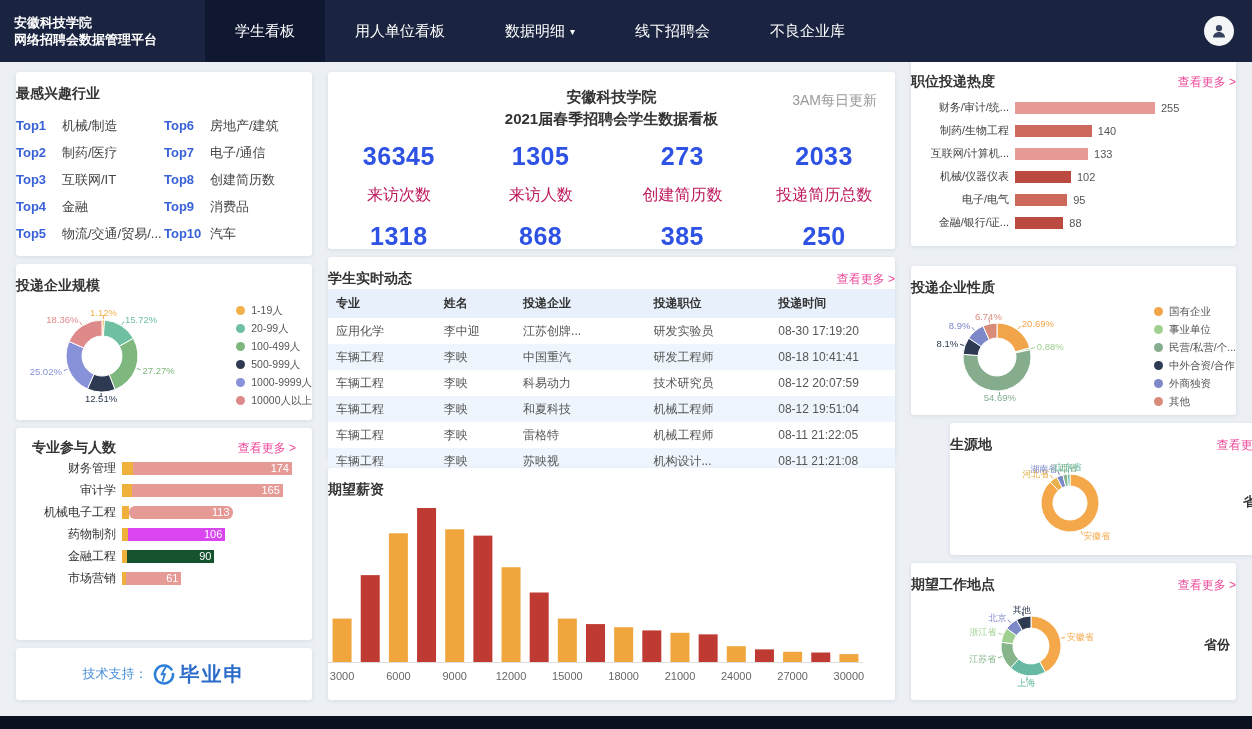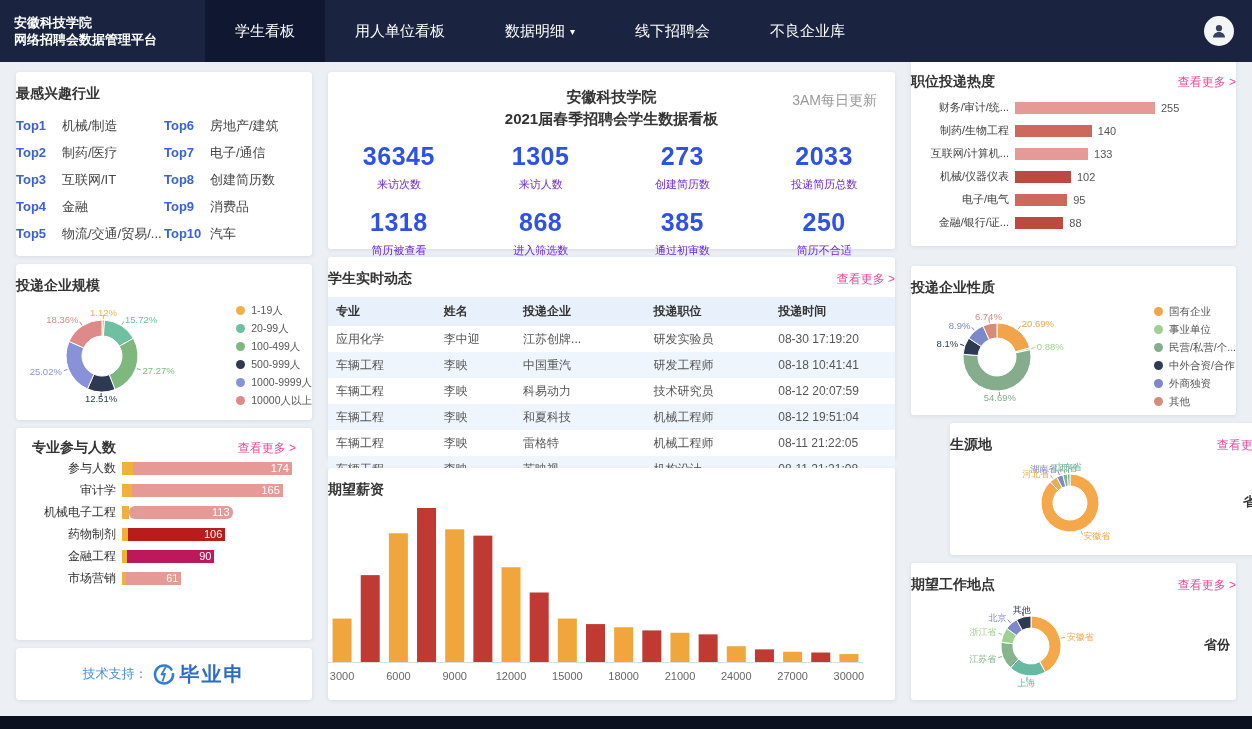--- a/index.html
+++ b/index.html
@@ -42,23 +42,23 @@
   
   .hrow{display:flex;align-items:center;height:23px}
   .hlab{width:98px;text-align:right;font-size:11px;color:#444;margin-right:6px;white-space:nowrap;overflow:hidden;flex:none}
   .hbar{height:12px;flex:none}
   .hval{font-size:11px;color:#555;margin-left:6px}
   
   .stats-title{text-align:center;font-size:15px;font-weight:bold;color:#333;line-height:22px;margin-top:2px}
   .update{position:absolute;right:18px;top:20px;font-size:14px;color:#999}
   .stats-grid{display:grid;grid-template-columns:repeat(4,1fr);row-gap:16px;margin-top:12px;text-align:center}
   .stat-num{font-size:25px;font-weight:bold;color:#2d52e4;letter-spacing:.5px}
-  .stat-lab{font-size:11px;color:#6d28d9;margin-top:6px}
-  
-  table{width:100%;border-collapse:collapse;margin-top:8px;table-layout:fixed}
+  .stat-lab{font-size:16px;color:#be185d;margin-top:14px}
+  
+  table{width:100%;border-collapse:collapse;margin-top:0;table-layout:fixed}
   th{background:#e8f1fb;font-size:12px;color:#333;text-align:left;padding:6px 8px;font-weight:bold;white-space:nowrap}
   td{font-size:12px;color:#555;padding:4.5px 8px;white-space:nowrap;overflow:hidden}
   tbody tr:nth-child(even){background:#eef5fc}
   
   .unit{font-size:13px;font-weight:bold;color:#333;margin-left:auto;padding-right:6px}
   
   .tech-row{display:flex;align-items:center;justify-content:center;height:100%}
   .tech-prefix{font-size:13px;color:#4a8fd8;margin-right:4px}
   .tech-brand{font-size:20px;font-weight:bold;color:#2b6bc9;margin-left:4px;letter-spacing:2px}
   .footer{position:absolute;left:0;right:0;bottom:0;height:13px;background:#0c1120}
@@ -175,21 +175,21 @@
     </div>
   </div>
 
   <div class="card" style="left:16px;top:428px;width:296px;height:212px;padding:10px 16px">
     <div class="card-h">
       <span class="card-title">专业参与人数</span>
       <span class="more">查看更多 &gt;</span>
     </div>
     <div id="majors-bars">
         <div class="mrow">
-          <span class="mlab">参与人数</span>
+          <span class="mlab">财务管理</span>
           <div class="mtrack">
             <div class="mbar" style="background: rgb(240, 177, 60); width: 10.9677px;"></div>
             <div class="mbar pink" style="background: rgb(229, 154, 150); width: 159.032px;">
               <span class="mval">174</span>
             </div>
           </div>
         </div>
         <div class="mrow">
           <span class="mlab">审计学</span>
           <div class="mtrack">
@@ -205,30 +205,30 @@
             <div class="mbar" style="background: rgb(240, 177, 60); width: 7.31183px;"></div>
             <div class="mbar pink" style="background: rgb(229, 154, 150); width: 103.28px; border-radius: 6px;">
               <span class="mval">113</span>
             </div>
           </div>
         </div>
         <div class="mrow">
           <span class="mlab">药物制剂</span>
           <div class="mtrack">
             <div class="mbar" style="background: rgb(240, 177, 60); width: 6.39785px;"></div>
-            <div class="mbar pink" style="background: #b91c1c; width: 96.8817px;">
+            <div class="mbar pink" style="background: #d946ef; width: 96.8817px;">
               <span class="mval">106</span>
             </div>
           </div>
         </div>
         <div class="mrow">
           <span class="mlab">金融工程</span>
           <div class="mtrack">
             <div class="mbar" style="background: rgb(240, 177, 60); width: 5.48387px;"></div>
-            <div class="mbar pink" style="background: #be185d; width: 87px;">
+            <div class="mbar pink" style="background: #14532d; width: 87px;">
               <span class="mval">90</span>
             </div>
           </div>
         </div>
         <div class="mrow">
           <span class="mlab">市场营销</span>
           <div class="mtrack">
             <div class="mbar" style="background: rgb(240, 177, 60); width: 3.65591px;"></div>
             <div class="mbar pink" style="background: rgb(229, 154, 150); width: 55.7527px;">
               <span class="mval">61</span>

